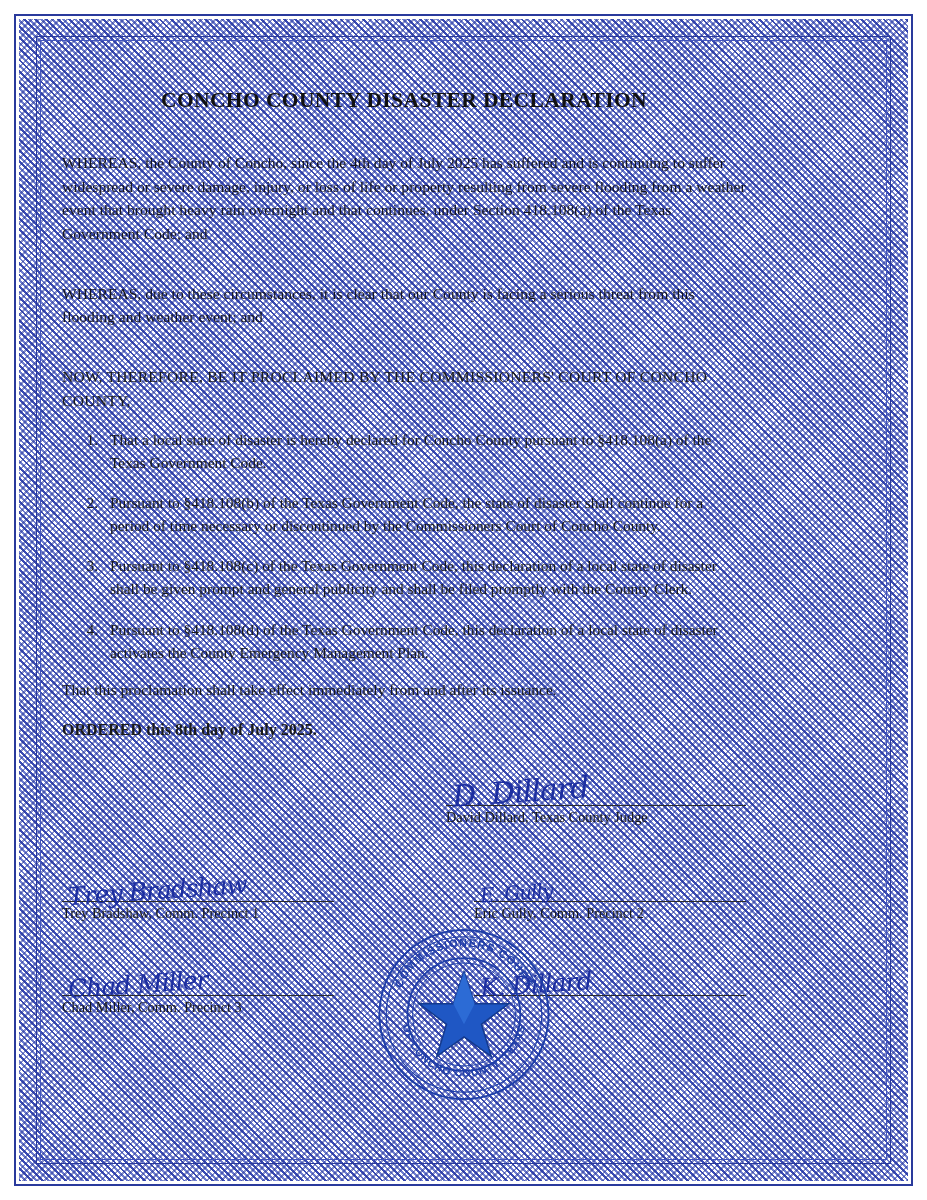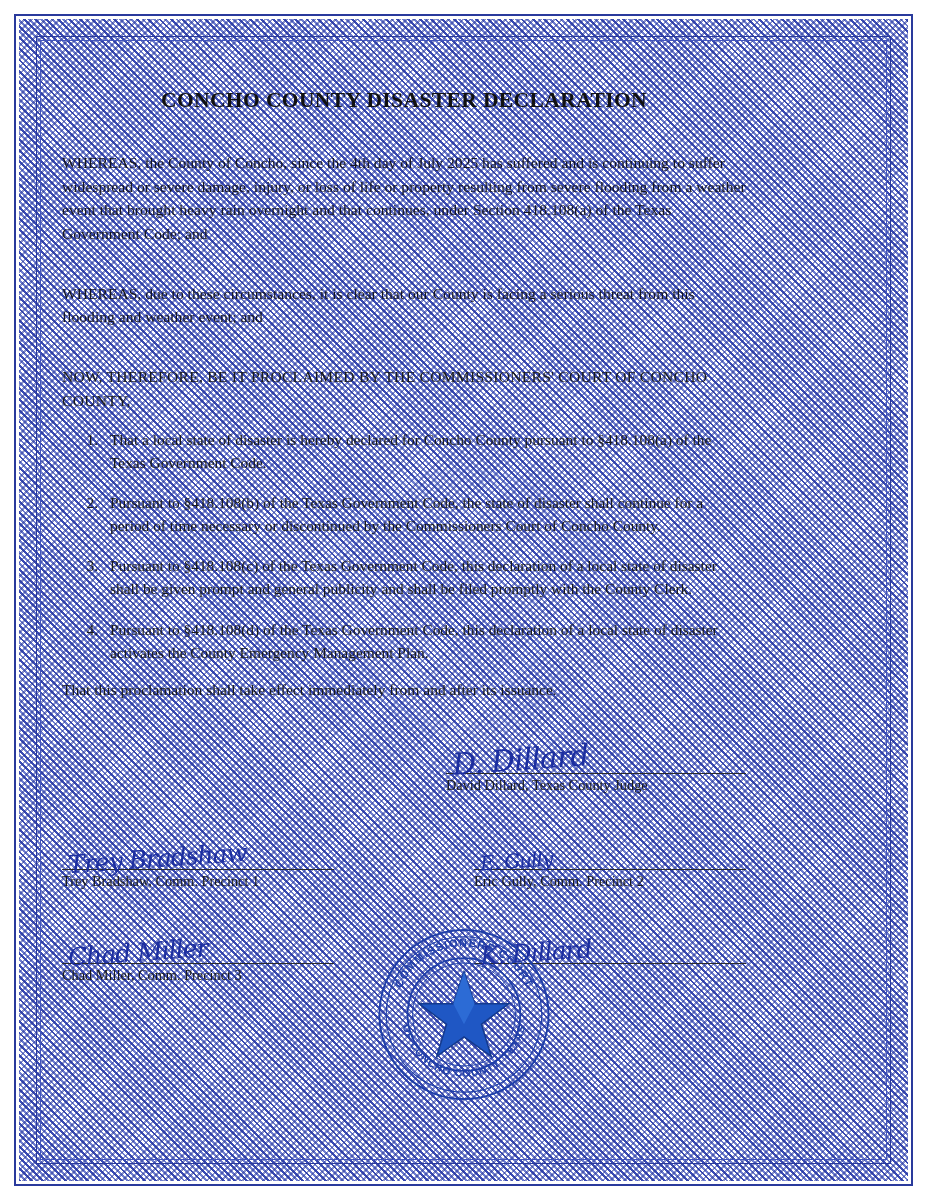--- a/index.html
+++ b/index.html
@@ -258,20 +258,21 @@
 
     <ol class="items">
       <li>That a local state of disaster is hereby declared for Concho County pursuant to §418.108(a) of the Texas Government Code.</li>
       <li>Pursuant to §418.108(b) of the Texas Government Code, the state of disaster shall continue for a period of time necessary or discontinued by the Commissioners Court of Concho County.</li>
       <li>Pursuant to §418.108(c) of the Texas Government Code, this declaration of a local state of disaster shall be given prompt and general publicity and shall be filed promptly with the County Clerk.</li>
       <li>Pursuant to §418.108(d) of the Texas Government Code, this declaration of a local state of disaster activates the County Emergency Management Plan.</li>
     </ol>
 
     <p class="effect-line">That this proclamation shall take effect immediately from and after its issuance.</p>
 
+    <p class="ordered-line">ORDERED this 8th day of July 2025.</p>
 
     <div class="sig-area">
 
       <div class="sig-block judge">
         <div class="sig-line">
           <span class="sig-script">D. Dillard</span>
         </div>
         <div class="sig-name">David Dillard, Texas County Judge</div>
       </div>
 

